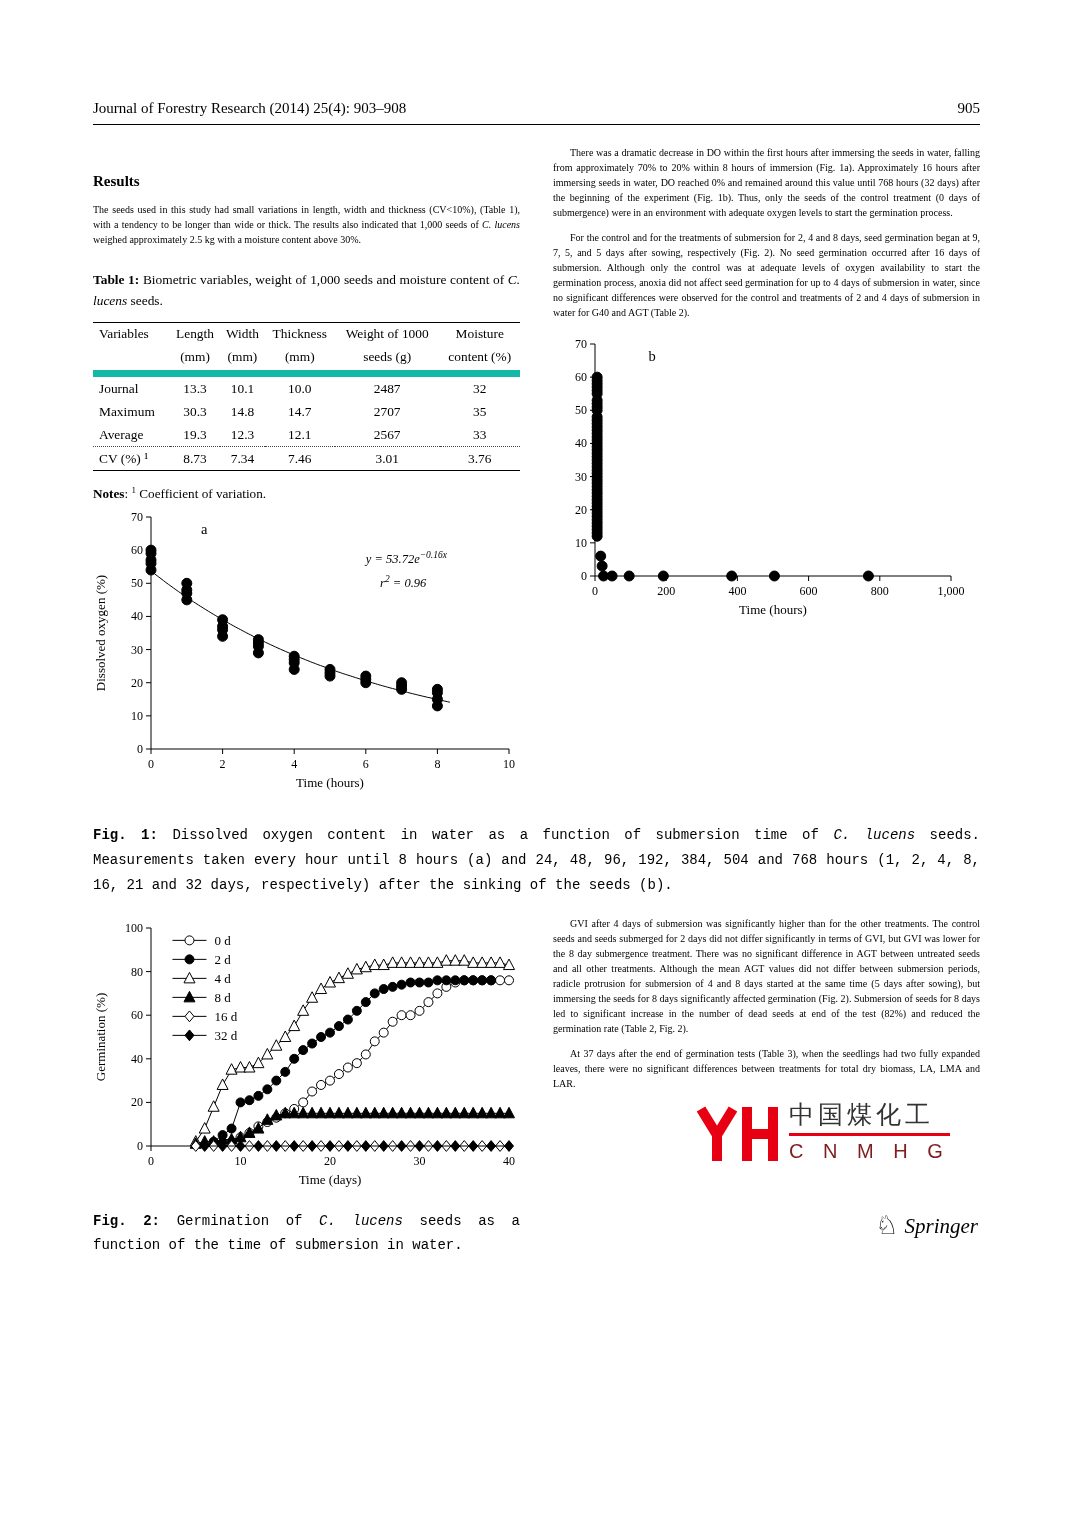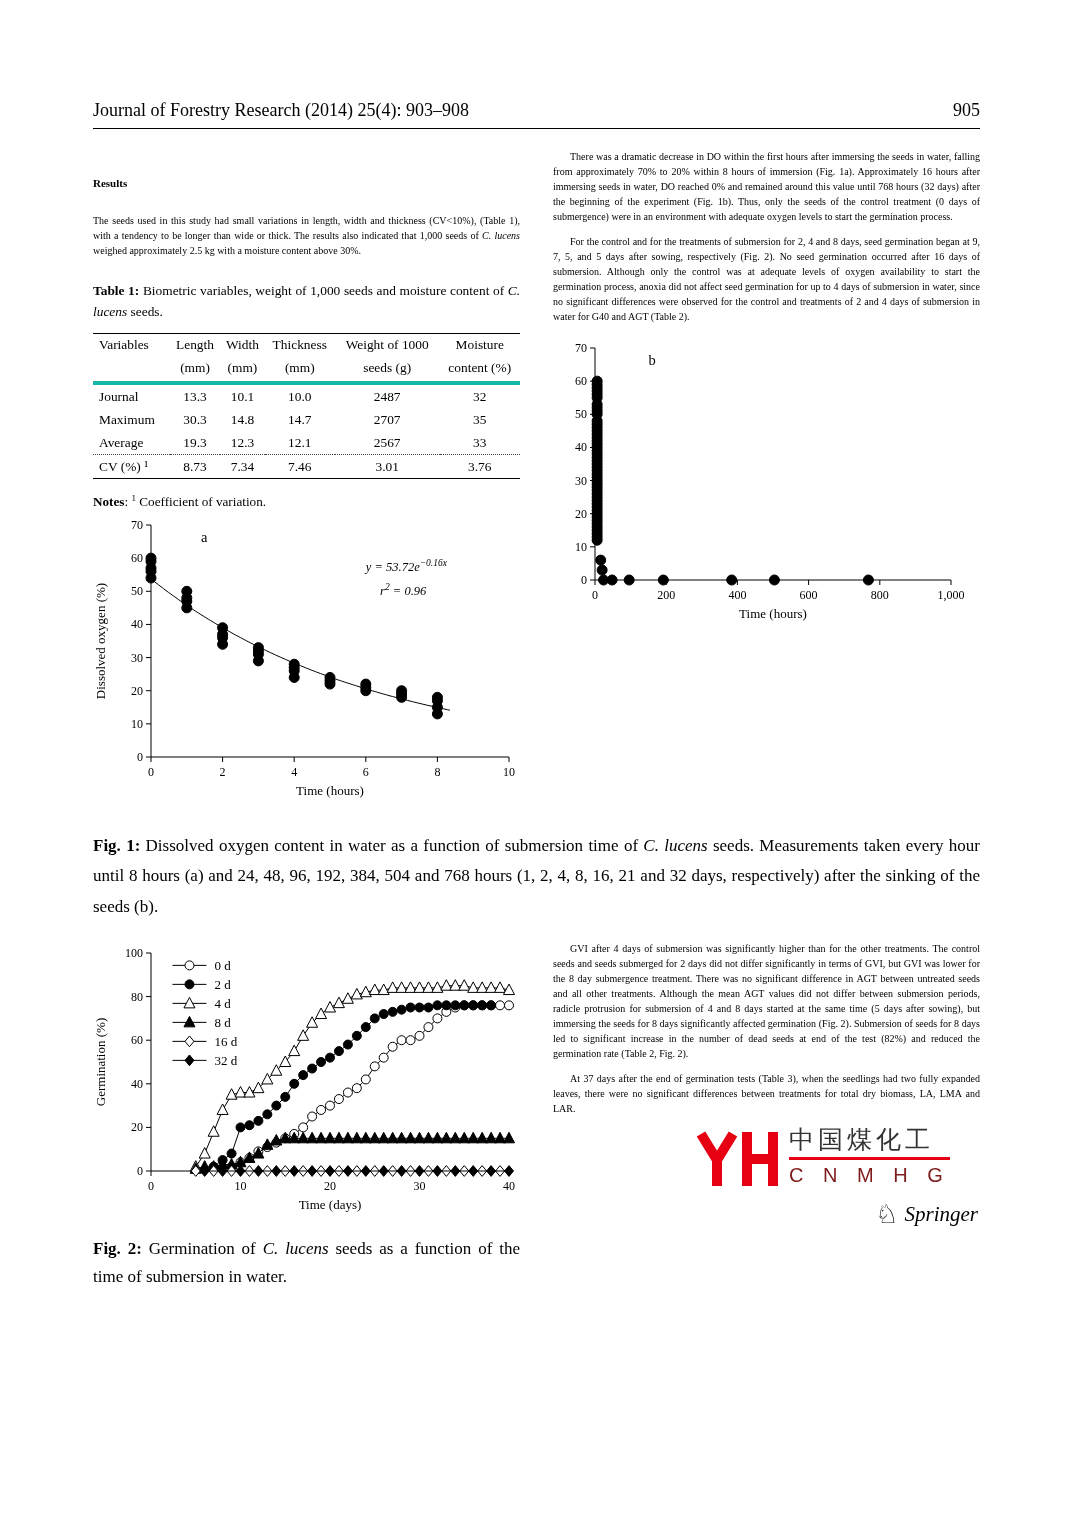--- a/index.html
+++ b/index.html
@@ -1,42 +1,42 @@
 <!DOCTYPE html>
 <html><head>
 <meta charset="utf-8">
 <style>
   html,body{margin:0;padding:0;background:#fff;}
   .page{position:relative;width:1072px;height:1516px;background:#fff;box-sizing:border-box;
         padding:100px 92px 0 93px;font-family:"Liberation Serif","DejaVu Serif",serif;color:#000;overflow:hidden;}
   .pg-header{display:flex;justify-content:space-between;align-items:flex-end;
-             font-size:18px;border-bottom:1.2px solid #000;padding-bottom:7px;}
+             font-size:15px;border-bottom:1.2px solid #000;padding-bottom:7px;}
   .cols{display:grid;grid-template-columns:427px 427px;column-gap:33px;}
   .col{min-width:0;}
-  h2.results{font-size:11px;font-weight:bold;margin:48px 0 24px 0;}
+  h2.results{font-size:15px;font-weight:bold;margin:48px 0 12px 0;}
   p.body{font-size:10px;line-height:1.5;text-align:justify;margin:0 0 10px 0;}
   p.ind{text-indent:17px;}
   .rightcol{padding-top:20px;}
   p.tcap{font-size:13.4px;line-height:1.6;margin:22px 0 10px 0;text-align:justify;}
   .t1{width:100%;border-collapse:collapse;font-size:13.4px;border-top:1.2px solid #000;border-bottom:1.2px solid #000;}
   .t1 td{padding:3.5px 2px;text-align:center;vertical-align:bottom;}
   .t1 td:first-child{text-align:left;padding-left:6px;}
-  .t1 thead tr:last-child td{border-bottom:4px solid #14b8a6;padding-bottom:5px;}
+  .t1 thead tr:last-child td{border-bottom:7px solid #14b8a6;padding-bottom:5px;}
   .t1 tbody tr.dotted td{border-bottom:1px dotted #444;}
   p.notes{font-size:13.2px;margin:14px 0 0 0;}
   figure.chart{margin:0;padding:0;}
   .fig1a-wrap{margin-top:32px;}
   .fig1b-wrap{margin-top:38px;}
-  p.figcap{font-size:17px;line-height:1.8;text-align:justify;margin:24px 0 8px 0;}
+  p.figcap{font-size:14px;line-height:1.8;text-align:justify;margin:24px 0 8px 0;font-family:Liberation Mono, monospace;}
   .band-c{margin-top:18px;}
   .fig2cap{margin-top:14px !important;line-height:1.7 !important;}
   .b{font-weight:bold;}
   .i{font-style:italic;}
   sup{font-size:0.68em;}
-  .logos{display:flex;flex-direction:column;margin-top:2px;}
+  .logos{display:flex;flex-direction:column;margin-top:2px;gap:36px;}
   .cnmhg{display:flex;align-items:flex-start;gap:10px;align-self:center;margin-left:110px;}
   .cn{font-size:25px;letter-spacing:4px;color:#333;font-family:"DejaVu Sans",sans-serif;line-height:1.15;}
   .redline{height:3px;background:#e60012;margin:3px 0 4px 0;}
   .latin{font-size:20px;letter-spacing:7px;color:#7f1d1d;font-family:"Liberation Sans",sans-serif;}
   .springer{display:flex;align-items:center;gap:6px;align-self:flex-end;margin-top:10px;margin-right:2px;}
   .sp-mark{font-size:26px;line-height:1;}
   .sp-text{font-size:21px;font-family:"Liberation Serif",serif;font-style:italic;}
 </style>
 </head>
 <body>

